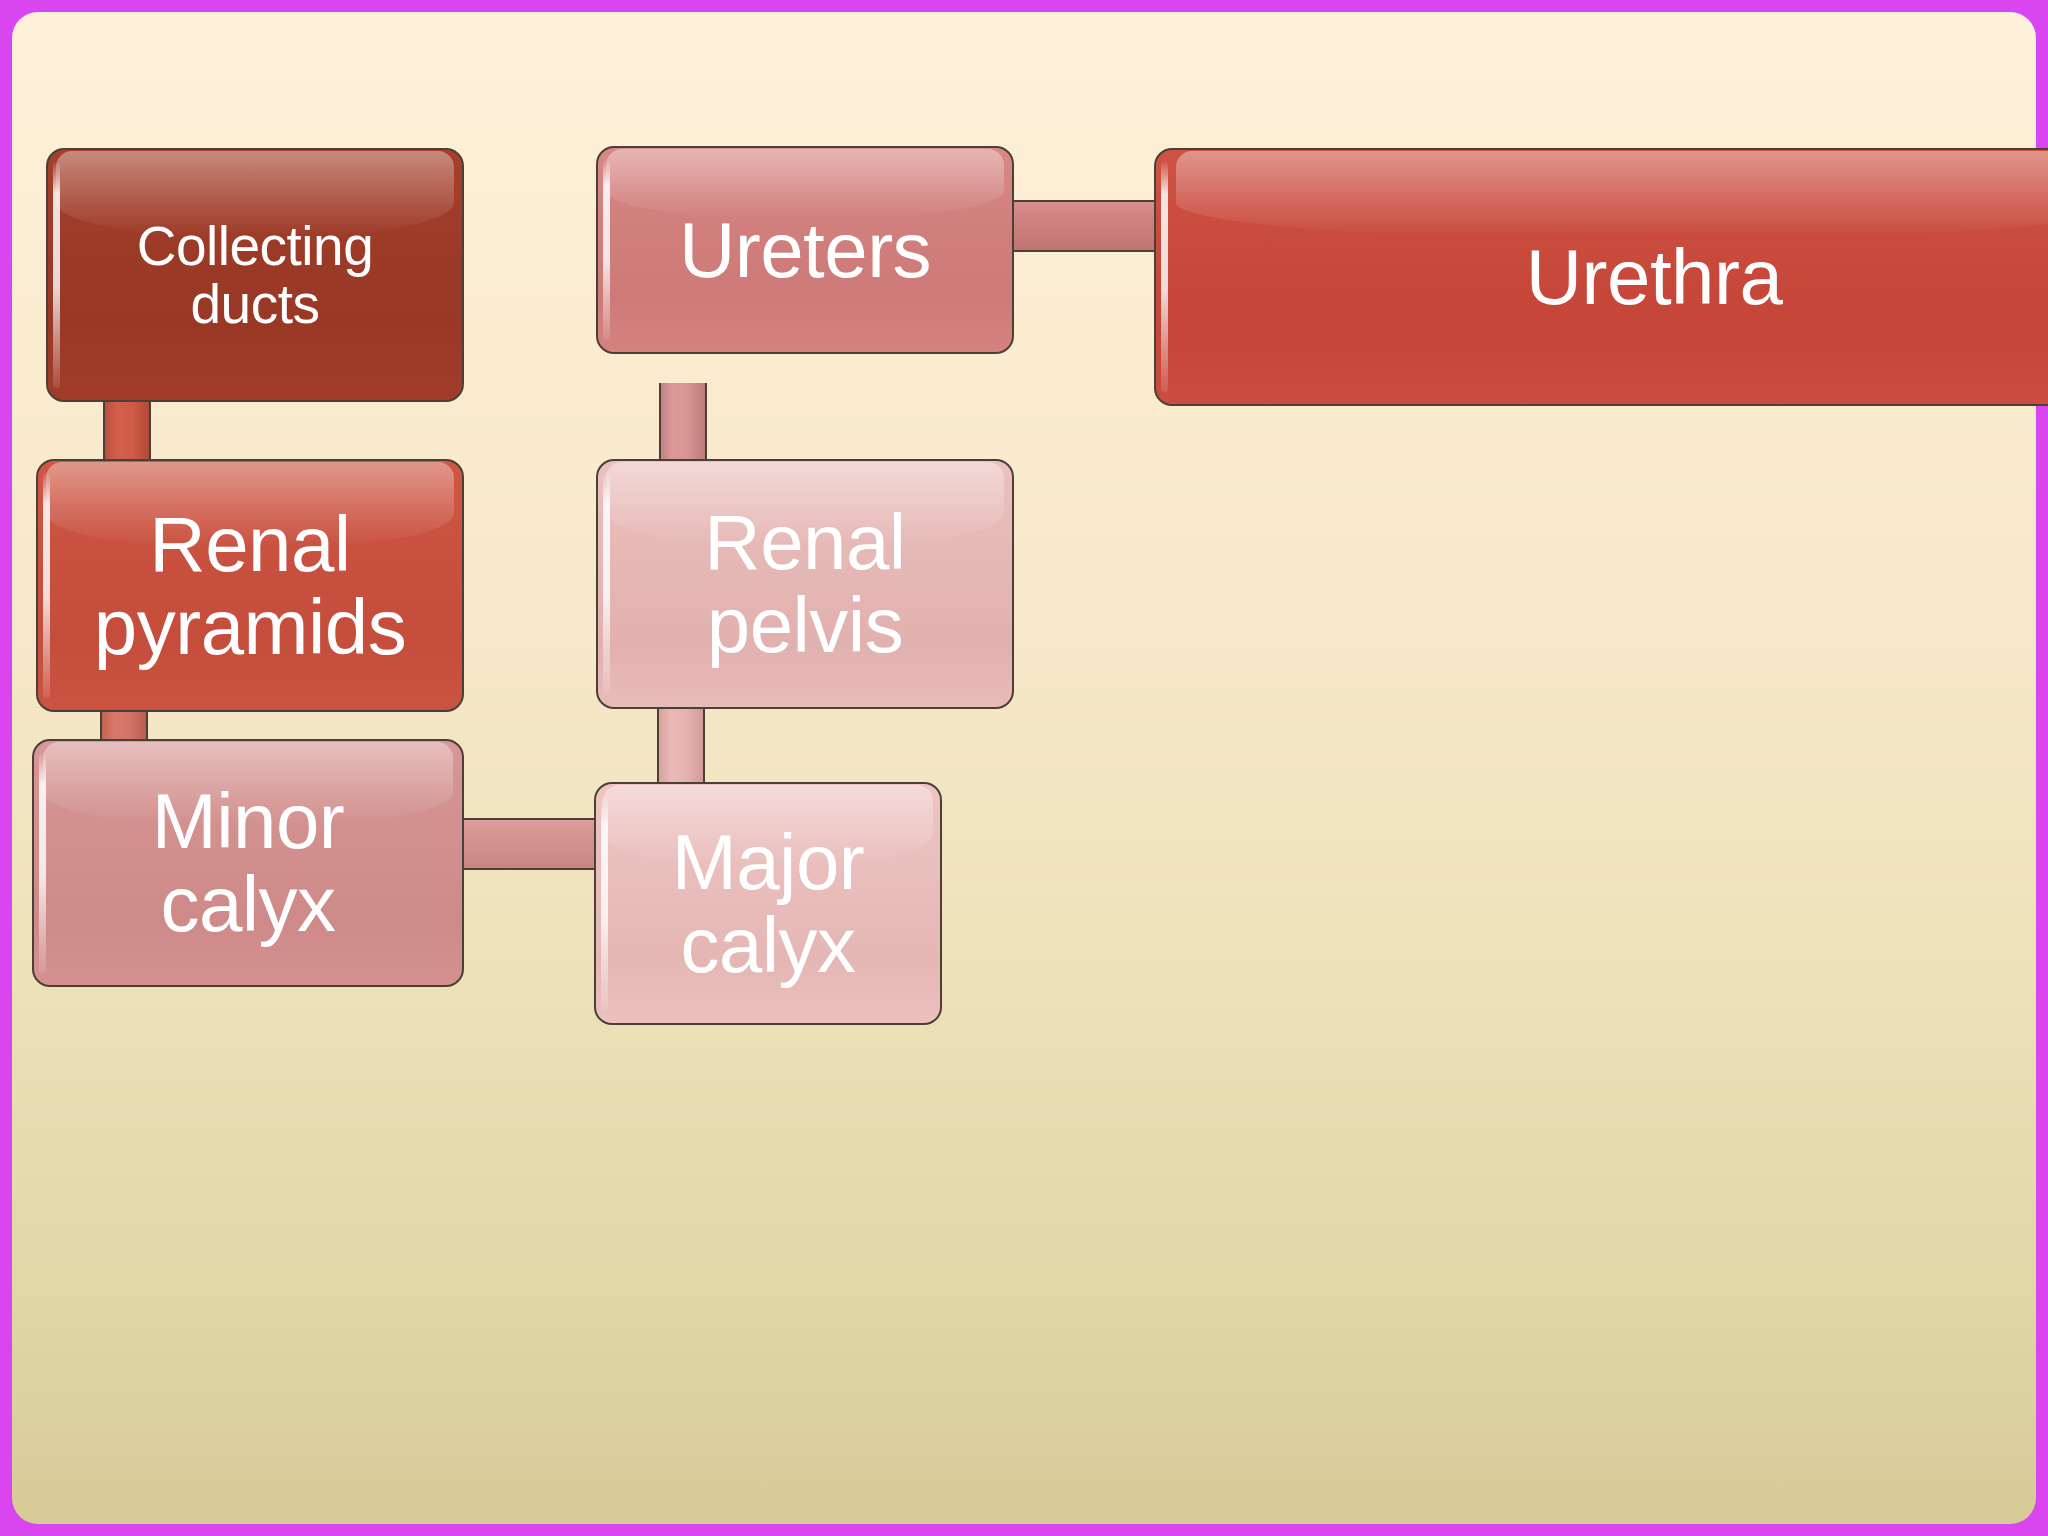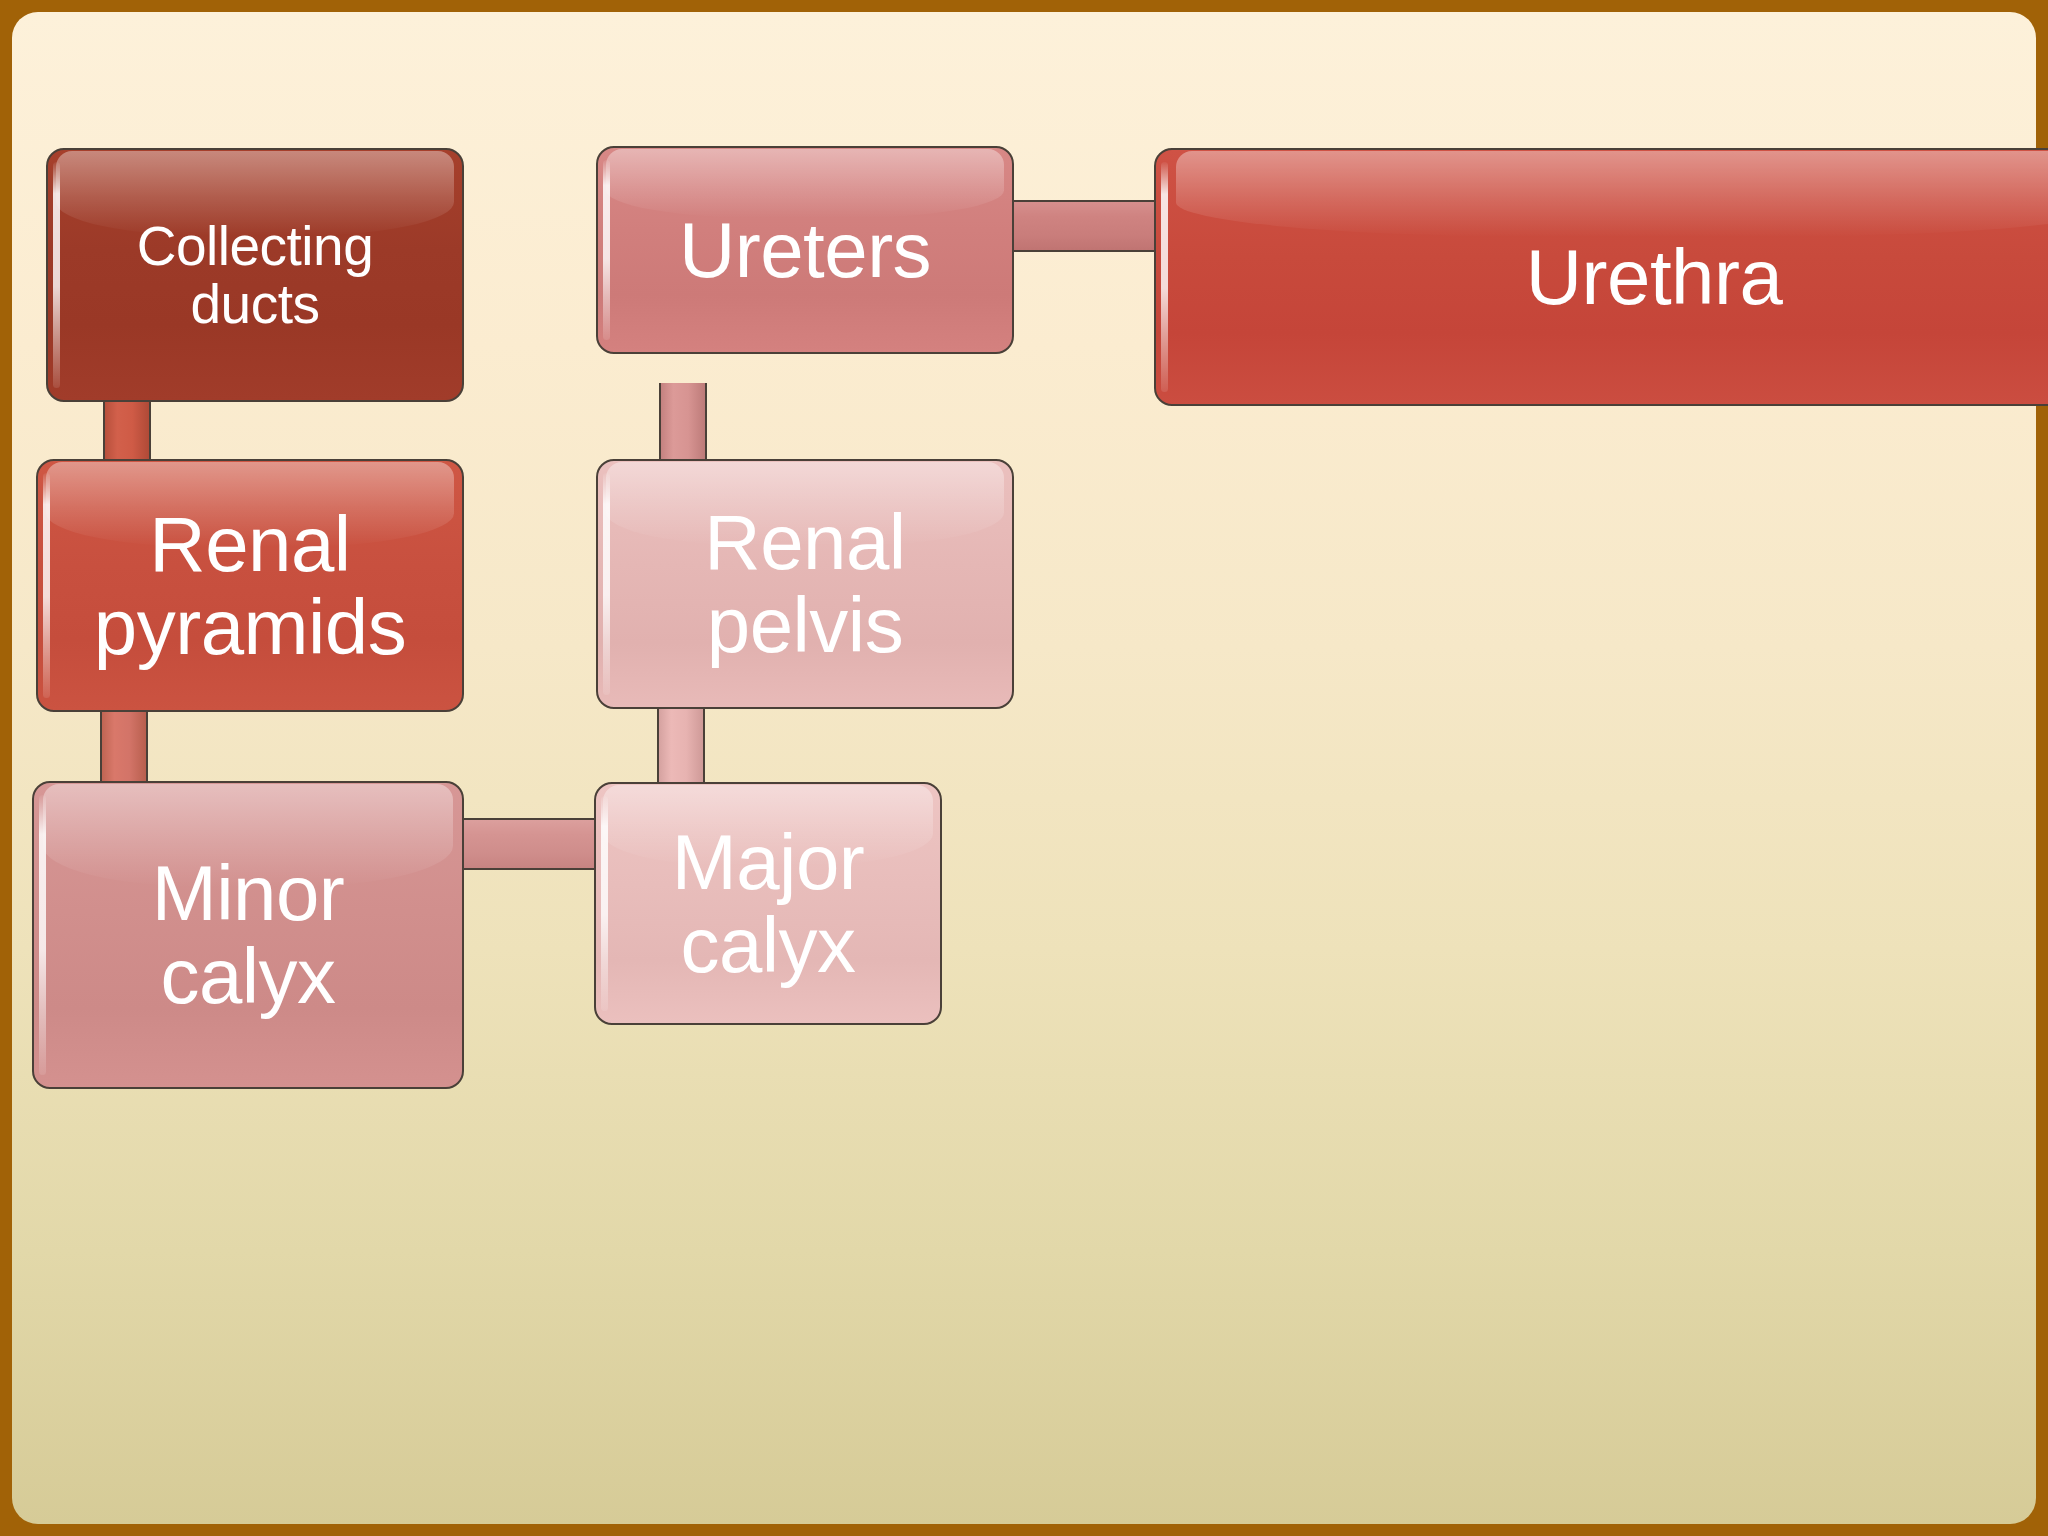--- a/index.html
+++ b/index.html
@@ -8,21 +8,21 @@
     width: 2048px;
     height: 1536px;
     overflow: hidden;
     font-family: "Liberation Sans", sans-serif;
   }
 
   #canvas {
     position: relative;
     width: 2048px;
     height: 1536px;
-    background: #a16207;
+    background: #d946ef;
     overflow: hidden;
   }
 
   
   #slide-bg {
     position: absolute;
     left: 12px;
     top: 12px;
     width: 2024px;
     height: 1512px;
@@ -96,21 +96,21 @@
     left: 46px;  top: 148px;  width: 418px; height: 254px;
     font-size: 55px;
     background: linear-gradient(to bottom, #a6402c 0%, #9c3a28 40%, #9a3826 70%, #a13c2a 100%);
   }
   #node-renal-pyramids {
     left: 36px;  top: 459px;  width: 428px; height: 253px;
     font-size: 78px;
     background: linear-gradient(to bottom, #cf5744 0%, #c8503f 42%, #c54d3c 72%, #cb5341 100%);
   }
   #node-minor-calyx {
-    left: 32px;  top: 781px;  width: 432px; height: 308px;
+    left: 32px;  top: 739px;  width: 432px; height: 248px;
     font-size: 78px;
     background: linear-gradient(to bottom, #d79796 0%, #d18f8d 42%, #cd8a88 74%, #d4918f 100%);
   }
 
   #node-ureters {
     left: 596px; top: 146px;  width: 418px; height: 208px;
     font-size: 78px;
     background: linear-gradient(to bottom, #d88886 0%, #d17f7d 40%, #cd7a78 72%, #d4817f 100%);
   }
   #node-renal-pelvis {

